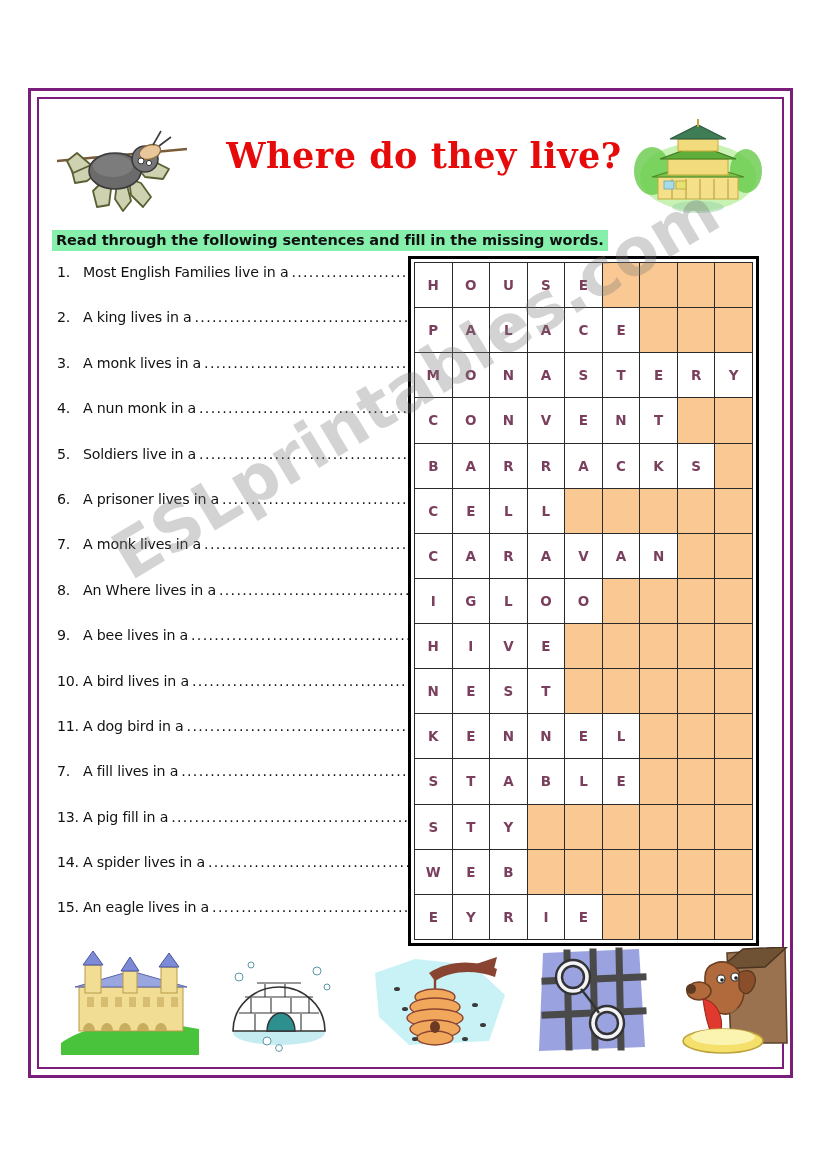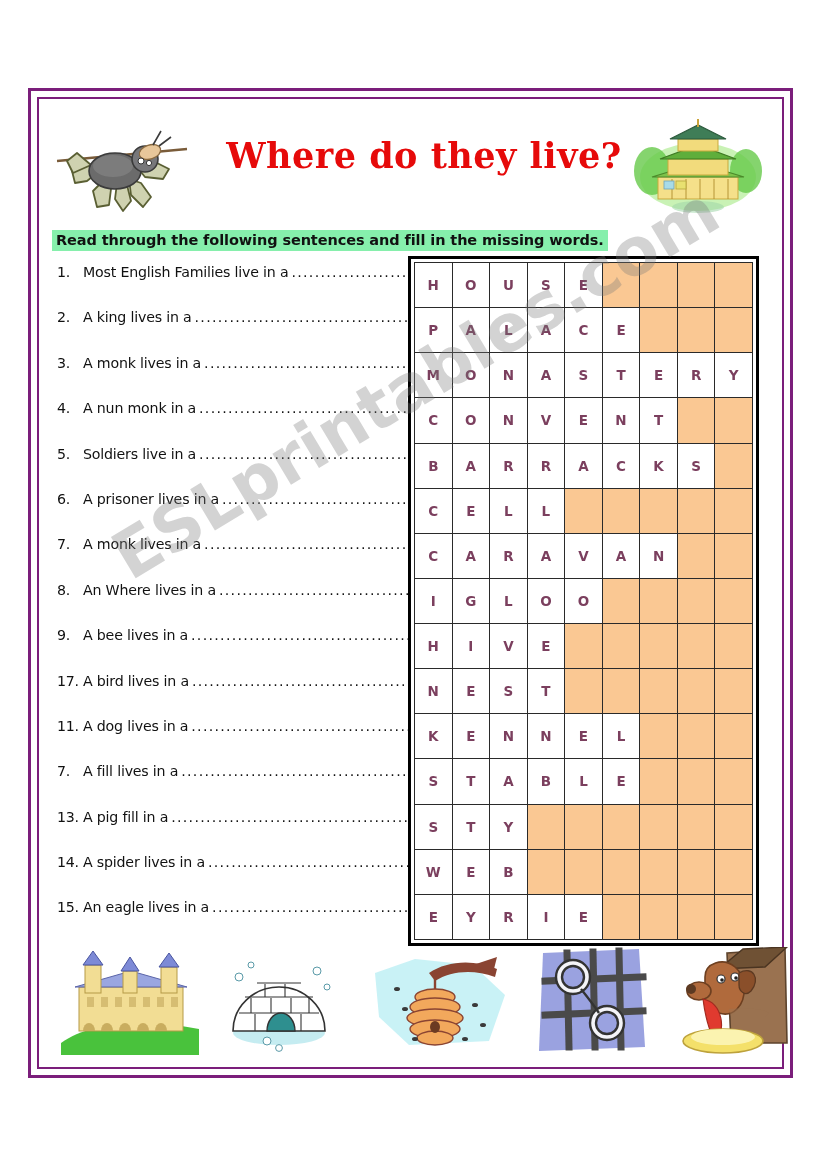--- a/index.html
+++ b/index.html
@@ -170,27 +170,27 @@
                 <span class="s-num">8.</span>
                 <span class="s-text">An Where lives in a</span>
                 <span class="s-dots">........................................................</span>
               </div>
               <div class="s-row">
                 <span class="s-num">9.</span>
                 <span class="s-text">A bee lives in a</span>
                 <span class="s-dots">........................................................</span>
               </div>
               <div class="s-row">
-                <span class="s-num">17.</span>
+                <span class="s-num">10.</span>
                 <span class="s-text">A bird lives in a</span>
                 <span class="s-dots">........................................................</span>
               </div>
               <div class="s-row">
                 <span class="s-num">11.</span>
-                <span class="s-text">A dog lives in a</span>
+                <span class="s-text">A dog bird in a</span>
                 <span class="s-dots">........................................................</span>
               </div>
               <div class="s-row">
                 <span class="s-num">7.</span>
                 <span class="s-text">A fill lives in a</span>
                 <span class="s-dots">........................................................</span>
               </div>
               <div class="s-row">
                 <span class="s-num">13.</span>
                 <span class="s-text">A pig fill in a</span>

